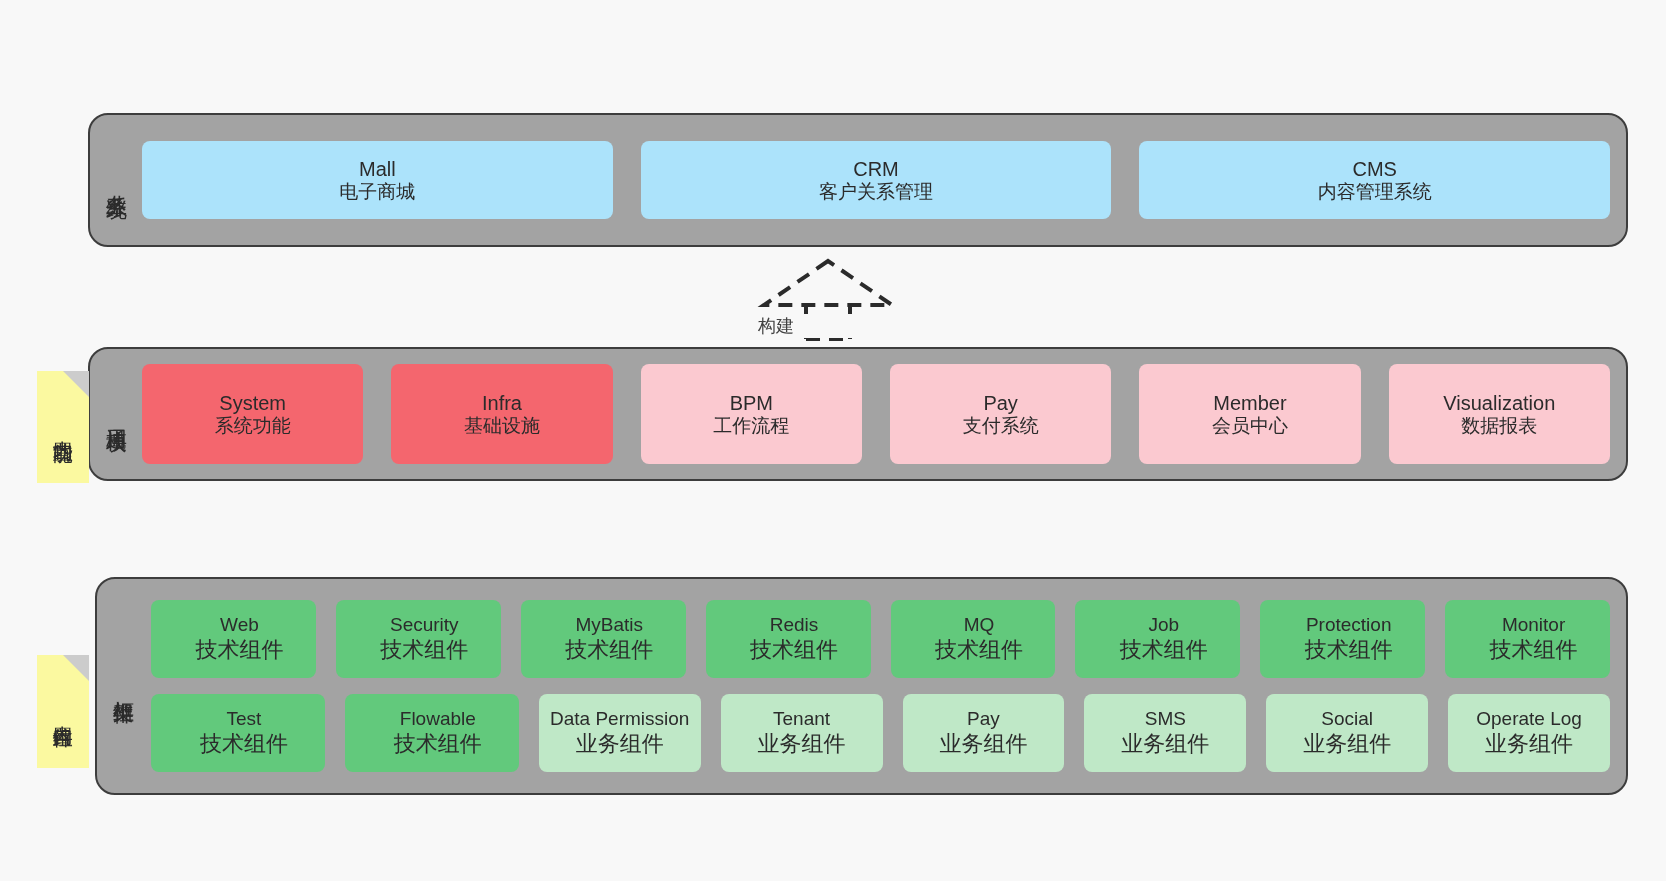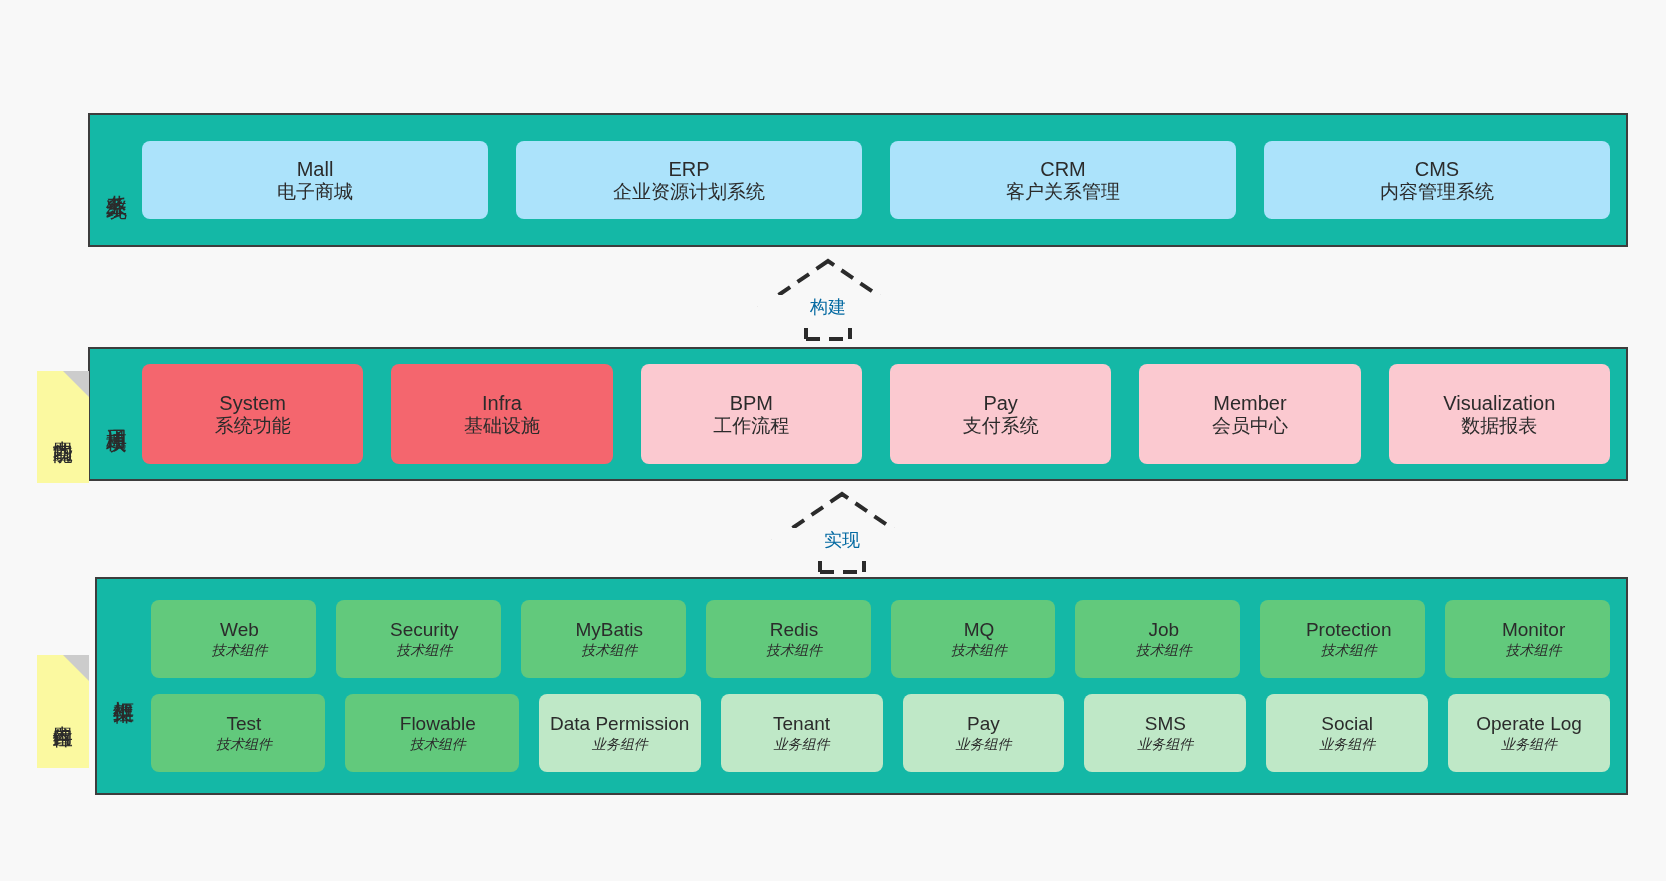--- a/index.html
+++ b/index.html
@@ -17,23 +17,23 @@
     width: 1666px;
     height: 881px;
     background: #f8f8f8;
     overflow: hidden;
   }
 
   
   .layer {
     position: absolute;
     box-sizing: border-box;
-    background: #14b8a6;
+    background: #a3a3a3;
     border: 2px solid #3d3d3d;
-    border-radius: 0;
+    border-radius: 20px;
     display: flex;
     align-items: center;
   }
   .layer-title {
     box-sizing: border-box;
     width: 44px;
     flex: 0 0 44px;
     height: 100%;
     display: flex;
     align-items: center;
@@ -93,21 +93,21 @@
   
   #layer2 { left: 88px;  top: 347px; width: 1540px; height: 134px; }
   #layer2 .card { height: 100px; }
 
   
   #layer3 { left: 95px;  top: 577px; width: 1533px; height: 218px; }
   #layer3 .layer-body { padding: 0 16px 0 10px; gap: 16px; }
   #layer3 .row { gap: 20px; }
   #layer3 .card { height: 78px; }
   #layer3 .card .t1 { font-size: 19px; }
-  #layer3 .card .t2 { font-size: 14px; font-style: italic; }
+  #layer3 .card .t2 { font-size: 22px; }
 
   
   .note {
     position: absolute;
     box-sizing: border-box;
     background: #fbf9a0;
     display: flex;
     align-items: center;
     justify-content: center;
     font-size: 20px;
@@ -132,49 +132,46 @@
 
   
   .arrow {
     position: absolute;
   }
   .arrow svg { display: block; overflow: visible; }
   .arrow-label {
     position: absolute;
     left: 0;
     right: 0;
-    text-align: center;
+    text-align: left;
     font-size: 18px;
-    color: #0369a1;
+    color: #404040;
     background: #f8f8f8;
     pointer-events: none;
+    margin-top: 19px;
   }
   #arrow1 { left: 758px; top: 259px; width: 140px; height: 82px; }
   #arrow1 .arrow-label { top: 36px; }
   #arrow2 { left: 772px; top: 492px; width: 140px; height: 82px; }
   #arrow2 .arrow-label { top: 36px; }
 </style>
 </head>
 <body>
 
 <div id="canvas">
 
   <div class="layer" id="layer1">
     <div class="layer-title">业务系统</div>
     <div class="layer-body">
       <div class="row">
         <div class="card blue">
           <span class="t1">Mall</span>
           <span class="t2">电子商城</span>
         </div>
         <div class="card blue">
-          <span class="t1">ERP</span>
-          <span class="t2">企业资源计划系统</span>
-        </div>
-        <div class="card blue">
           <span class="t1">CRM</span>
           <span class="t2">客户关系管理</span>
         </div>
         <div class="card blue">
           <span class="t1">CMS</span>
           <span class="t2">内容管理系统</span>
         </div>
       </div>
     </div>
   </div>
@@ -212,27 +209,20 @@
           <span class="t2">会员中心</span>
         </div>
         <div class="card pink">
           <span class="t1">Visualization</span>
           <span class="t2">数据报表</span>
         </div>
       </div>
     </div>
   </div>
 
-  <div class="arrow" id="arrow2">
-    <svg width="140" height="82" viewBox="0 0 140 82" aria-hidden="true">
-      <path d="M70 2 L6 46 L134 46 Z" fill="none" stroke="#2b2b2b" stroke-width="4" stroke-dasharray="14,9" stroke-linecap="butt"></path>
-      <path d="M48 46 L48 80 M92 46 L92 80 M48 80 L92 80" fill="none" stroke="#2b2b2b" stroke-width="4" stroke-dasharray="14,9"></path>
-    </svg>
-    <span class="arrow-label">实现</span>
-  </div>
 
   <div class="layer" id="layer3">
     <div class="layer-title">框架组件</div>
     <div class="layer-body">
 
       <div class="row">
         <div class="card green">
           <span class="t1">Web</span>
           <span class="t2">技术组件</span>
         </div>

